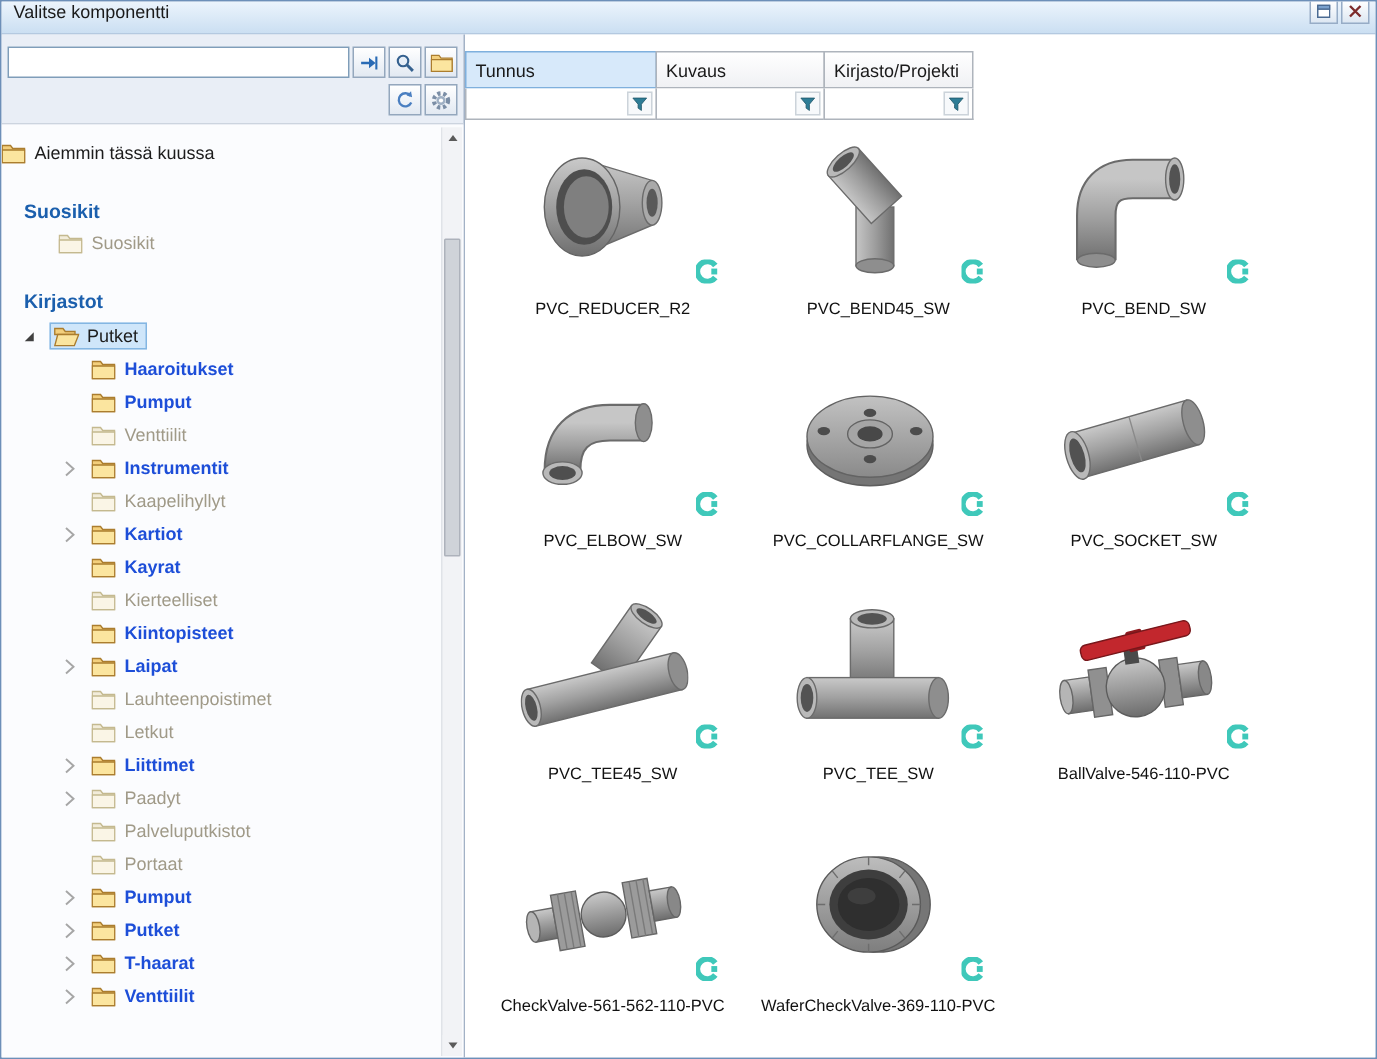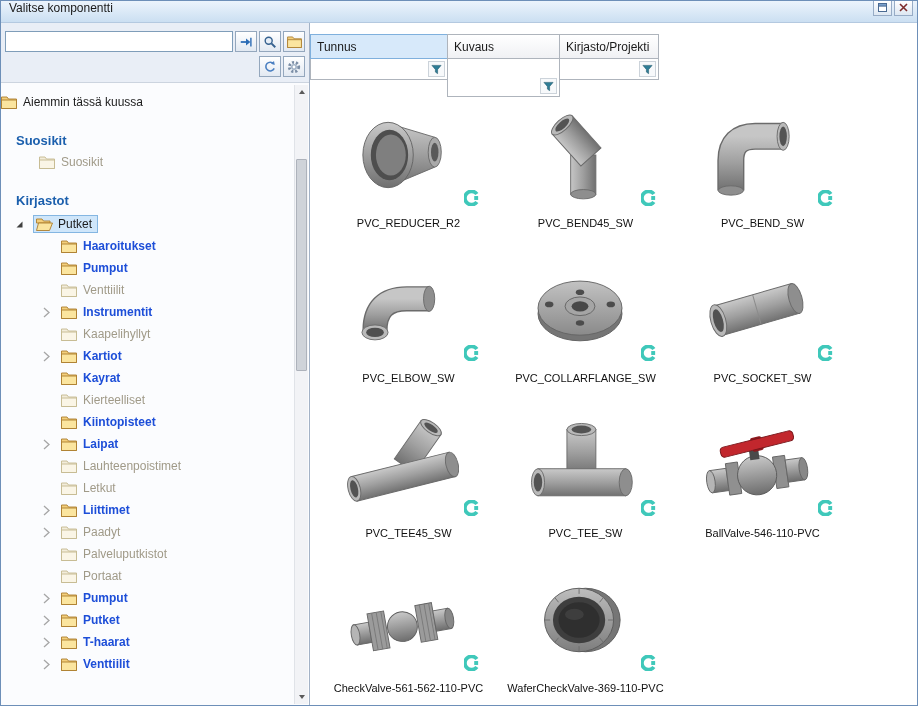--- a/index.html
+++ b/index.html
@@ -44,22 +44,22 @@
   .vscroll { position:absolute; top:62px; right:1px; bottom:1px; width:14px; background:#f2f3f6; border-left:1px solid #e0e3e8; }
   .vs-btn { position:absolute; left:0; right:0; height:14px; display:flex; align-items:center; justify-content:center; background:#f2f3f6; }
   .vs-btn.up { top:0; } .vs-btn.down { bottom:0; }
   .tri-up { width:0; height:0; border-left:3.5px solid transparent; border-right:3.5px solid transparent; border-bottom:4.5px solid #5a5a5a; }
   .tri-down { width:0; height:0; border-left:3.5px solid transparent; border-right:3.5px solid transparent; border-top:4.5px solid #5a5a5a; }
   .vs-thumb { position:absolute; top:74px; height:212px; left:1px; right:1px; background:#cfd3d9; border:1px solid #adb2bb; border-radius:1px; }
 
   
   .gh { display:flex; padding-left:0; }
   .gh-col { display:flex; flex-direction:column; margin-left:-1px; }
-  .gh-col.w1 { width:138px; margin-left:0; }
-  .gh-col.w2 { width:113px;gap:17px; }
+  .gh-col.w1 { width:128px; margin-left:0; }
+  .gh-col.w2 { width:113px; }
   .gh-col.w3 { width:100px; }
   .gh-label { height:25px; border:1px solid #aeb4bc; background:linear-gradient(#ffffff,#f0f1f4); display:flex; align-items:center; padding-left:6px; font-size:12px; color:#1a1a1a; }
   .gh-label.active { background:#d7e9fa; border-color:#7fb0dd; }
   .gh-filter { height:21px; border:1px solid #aeb4bc; border-top:none; background:#fff; display:flex; align-items:center; justify-content:flex-end; padding-right:2px; }
   .funnel-box { width:17px; height:16px; border:1px solid #ccd3da; background:#f7f9fb; display:flex; align-items:center; justify-content:center; }
 
   
   .component-grid { display:grid; grid-template-columns:repeat(3,177px); padding-left:4px; margin-top:5px; }
   .cell { position:relative; height:155px; }
   .thumb { position:absolute; top:5px; left:50%; transform:translateX(-50%); width:112px; height:96px; }

